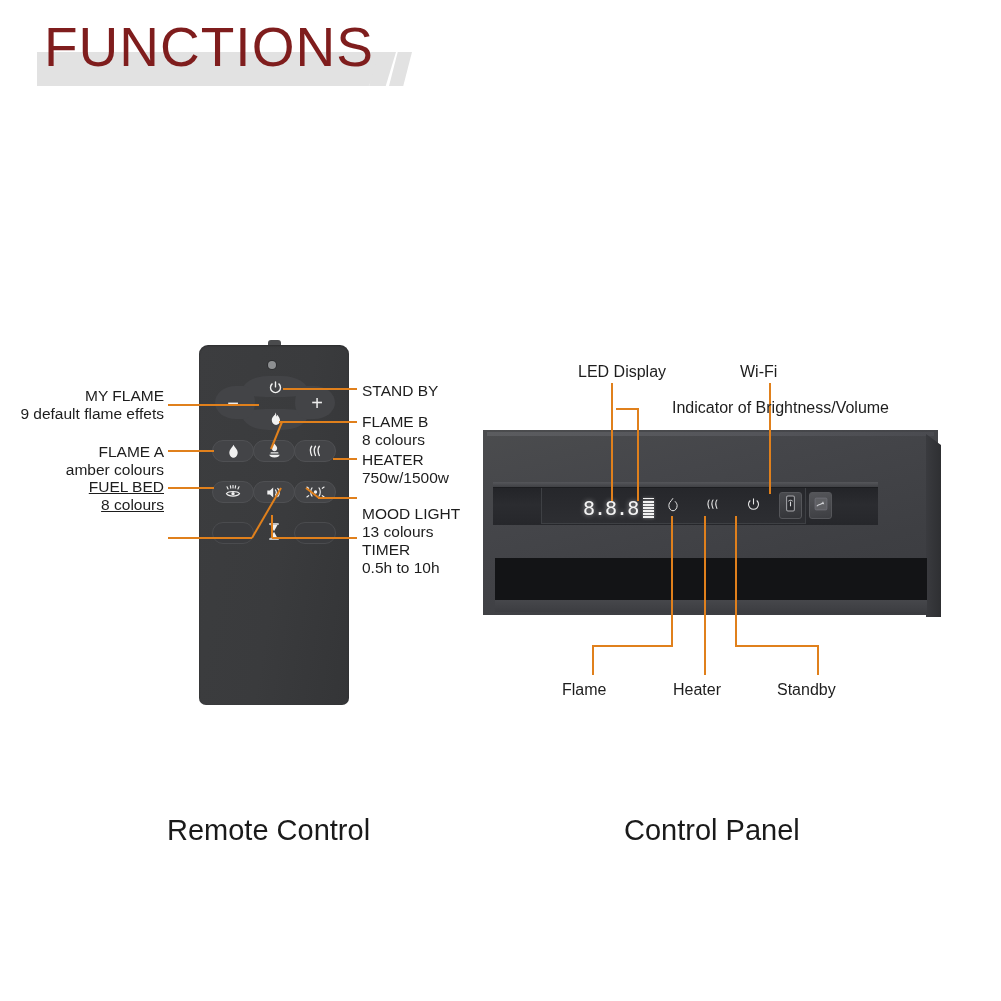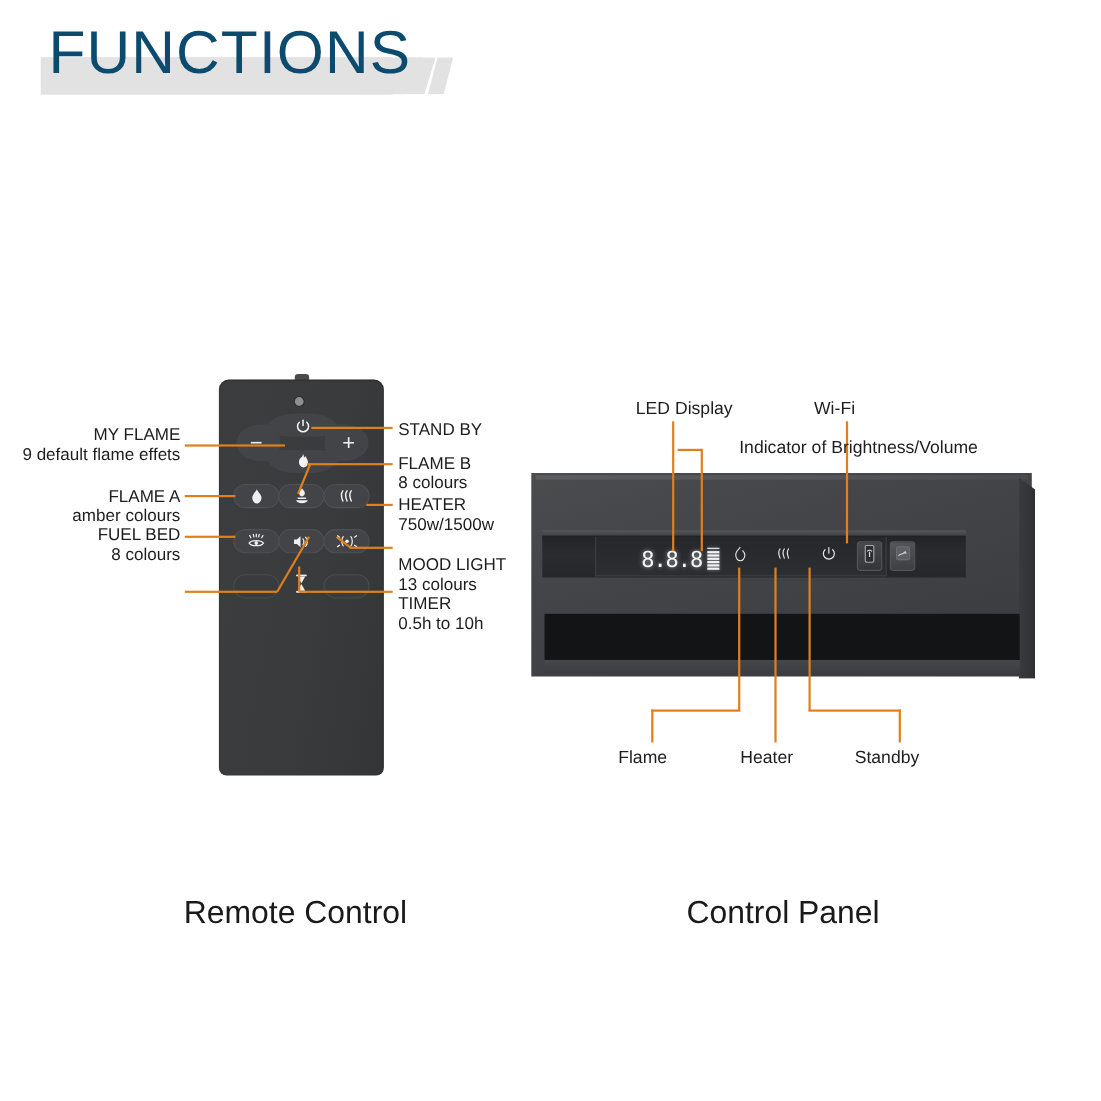--- a/index.html
+++ b/index.html
@@ -26,21 +26,21 @@
   }
   .slash {
     position: absolute; top: 24px; height: 34px; background: #e2e2e2;
     clip-path: polygon(38% 0, 100% 0, 62% 100%, 0% 100%);
   }
   .slash.s1 { left: 348px; width: 30px; }
   .slash.s2 { left: 369px; width: 27px; }
   .slash.s3 { left: 389px; width: 23px; }
   .page-title {
     position: absolute; left: 44px; top: -8px;
-    font-size: 55px; letter-spacing: 1px; color: #0c4a6e;
+    font-size: 55px; letter-spacing: 1px; color: #7f1d1d;
     font-weight: 400; line-height: 1;
     font-family: "Liberation Sans", "DejaVu Sans", sans-serif;
     white-space: nowrap;
   }
 
   
   .lbl { position: absolute; color: #1d1d1d; font-size: 15.5px; line-height: 1.18; white-space: nowrap; }
   .lbl .l1 { display: block; }
   .lbl .l2 { display: block; }
   .lbl.right-al { text-align: right; }
@@ -327,21 +327,21 @@
   <div class="ln v" style="left:271px; top:515px; height:23px;"></div>
 
   <div class="lbl right-al" style="left:0px; top:387px; width:164px;">
     <span class="l1">MY FLAME</span>
     <span class="l2">9 default flame effets</span>
   </div>
   <div class="lbl right-al" style="left:0px; top:443px; width:164px;">
     <span class="l1">FLAME A</span>
     <span class="l2">amber colours</span>
   </div>
-  <div class="lbl right-al" style="left:0px; top:478px; width:164px;">
+  <div class="lbl right-al" style="left:0px; top:478px; width:164px;text-decoration:underline;">
     <span class="l1">FUEL BED</span>
     <span class="l2">8 colours</span>
   </div>
 
   <div class="lbl left-al" style="left:362px; top:382px;">
     <span class="l1">STAND BY</span>
   </div>
   <div class="lbl left-al" style="left:362px; top:413px;">
     <span class="l1">FLAME B</span>
     <span class="l2">8 colours</span>

